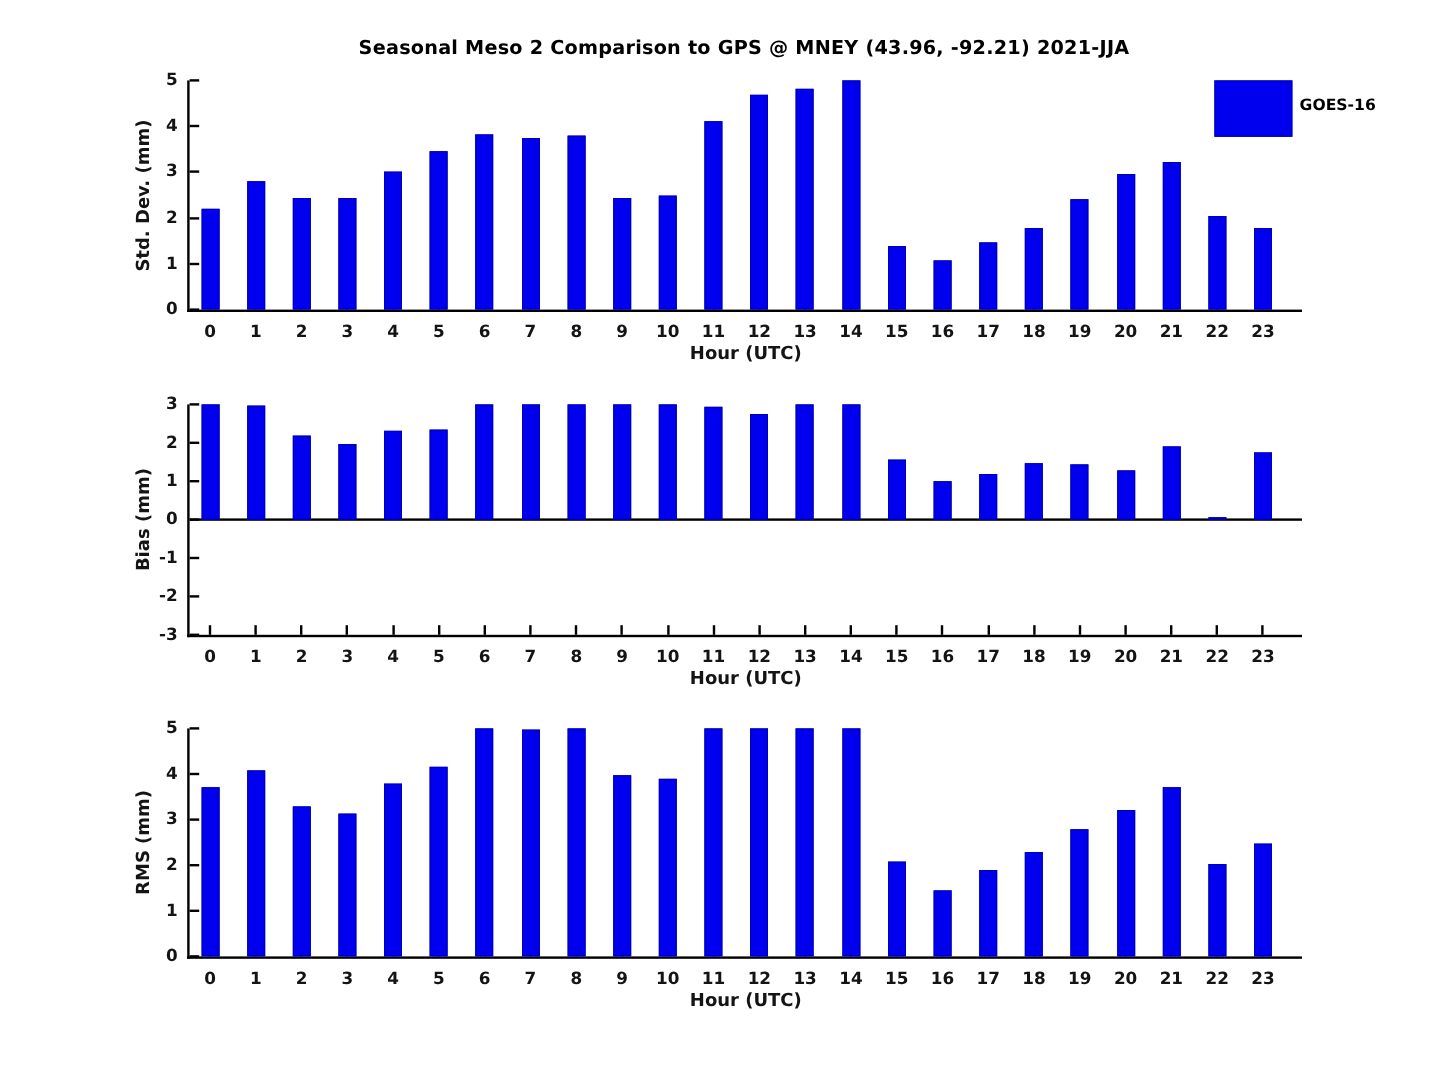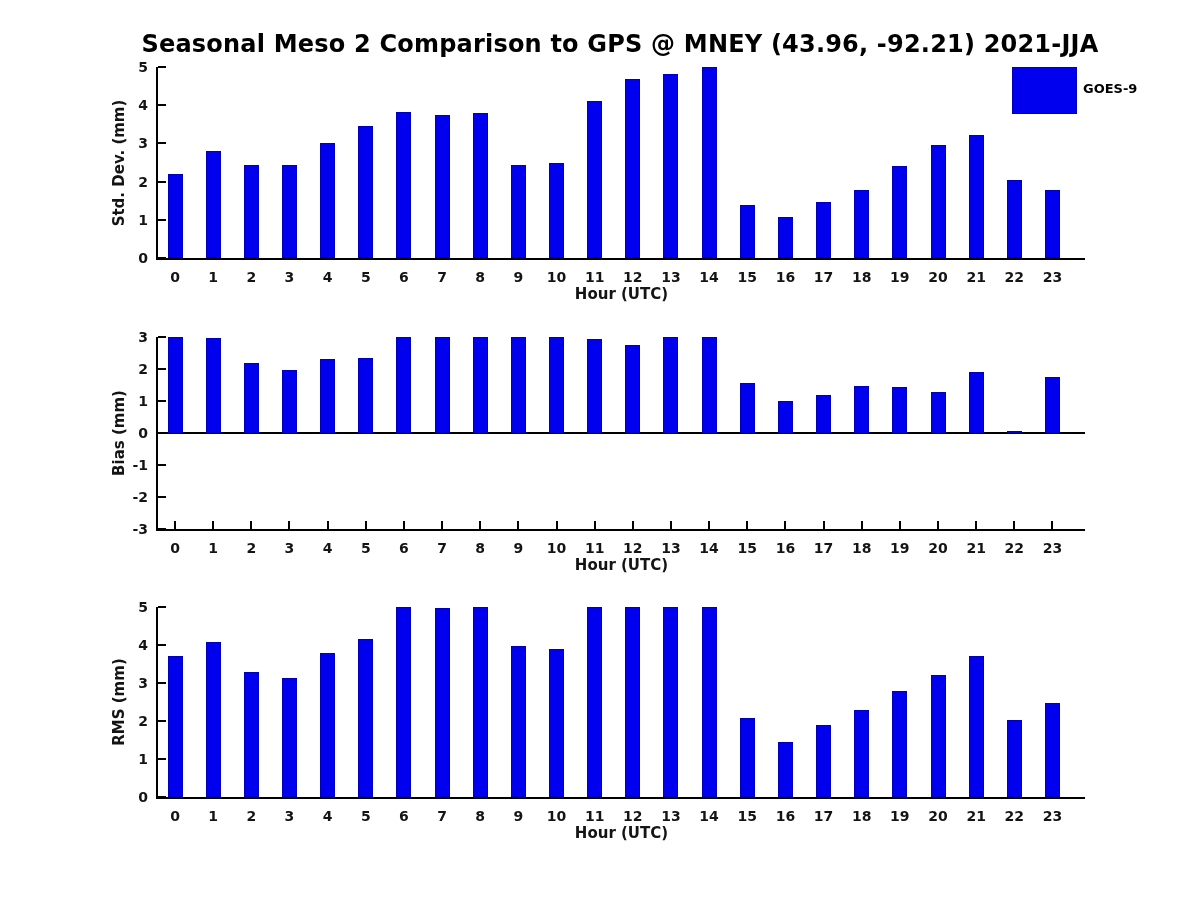--- a/index.html
+++ b/index.html
@@ -2,21 +2,21 @@
 <html><head>
 <meta charset="utf-8">
 <style>
   html,body{margin:0;padding:0;background:#ffffff;}
   .figure{
     position:relative;width:1200px;height:900px;background:#ffffff;overflow:hidden;
     font-family:"DejaVu Sans","Liberation Sans",sans-serif;color:#111;
   }
   .chart-title{
     position:absolute;left:40px;top:30px;width:1160px;text-align:center;
-    font-size:24px;font-weight:bold;color:#000;letter-spacing:0.2px;white-space:nowrap;
+    font-size:16px;font-weight:bold;color:#000;letter-spacing:0.2px;white-space:nowrap;
   }
   .subplot{position:absolute;left:0;top:0;width:1200px;height:900px;}
   .axis-line{position:absolute;background:#000;}
   .zero-line{position:absolute;background:#000;}
   .tick{position:absolute;background:#000;}
   .tick-label{
     position:absolute;font-size:14px;font-weight:bold;color:#141414;line-height:20px;
   }
   .y-tick-label{text-align:right;}
   .x-tick-label{text-align:center;}
@@ -313,15 +313,15 @@
       <div class="tick-label x-tick-label" style="left: 842.7px; top: 806px; width: 38px;">18</div>
       <div class="tick-label x-tick-label" style="left: 880.85px; top: 806px; width: 38px;">19</div>
       <div class="tick-label x-tick-label" style="left: 919px; top: 806px; width: 38px;">20</div>
       <div class="tick-label x-tick-label" style="left: 957.15px; top: 806px; width: 38px;">21</div>
       <div class="tick-label x-tick-label" style="left: 995.3px; top: 806px; width: 38px;">22</div>
       <div class="tick-label x-tick-label" style="left: 1033.45px; top: 806px; width: 38px;">23</div>
     </div>
 
   <div class="legend">
     <span class="legend-swatch" style="background: rgb(0, 0, 238); border: 1px solid rgb(0, 0, 187);"></span>
-    <span class="legend-text">GOES-9</span>
+    <span class="legend-text">GOES-16</span>
   </div>
 </div>
 
 </body></html>

